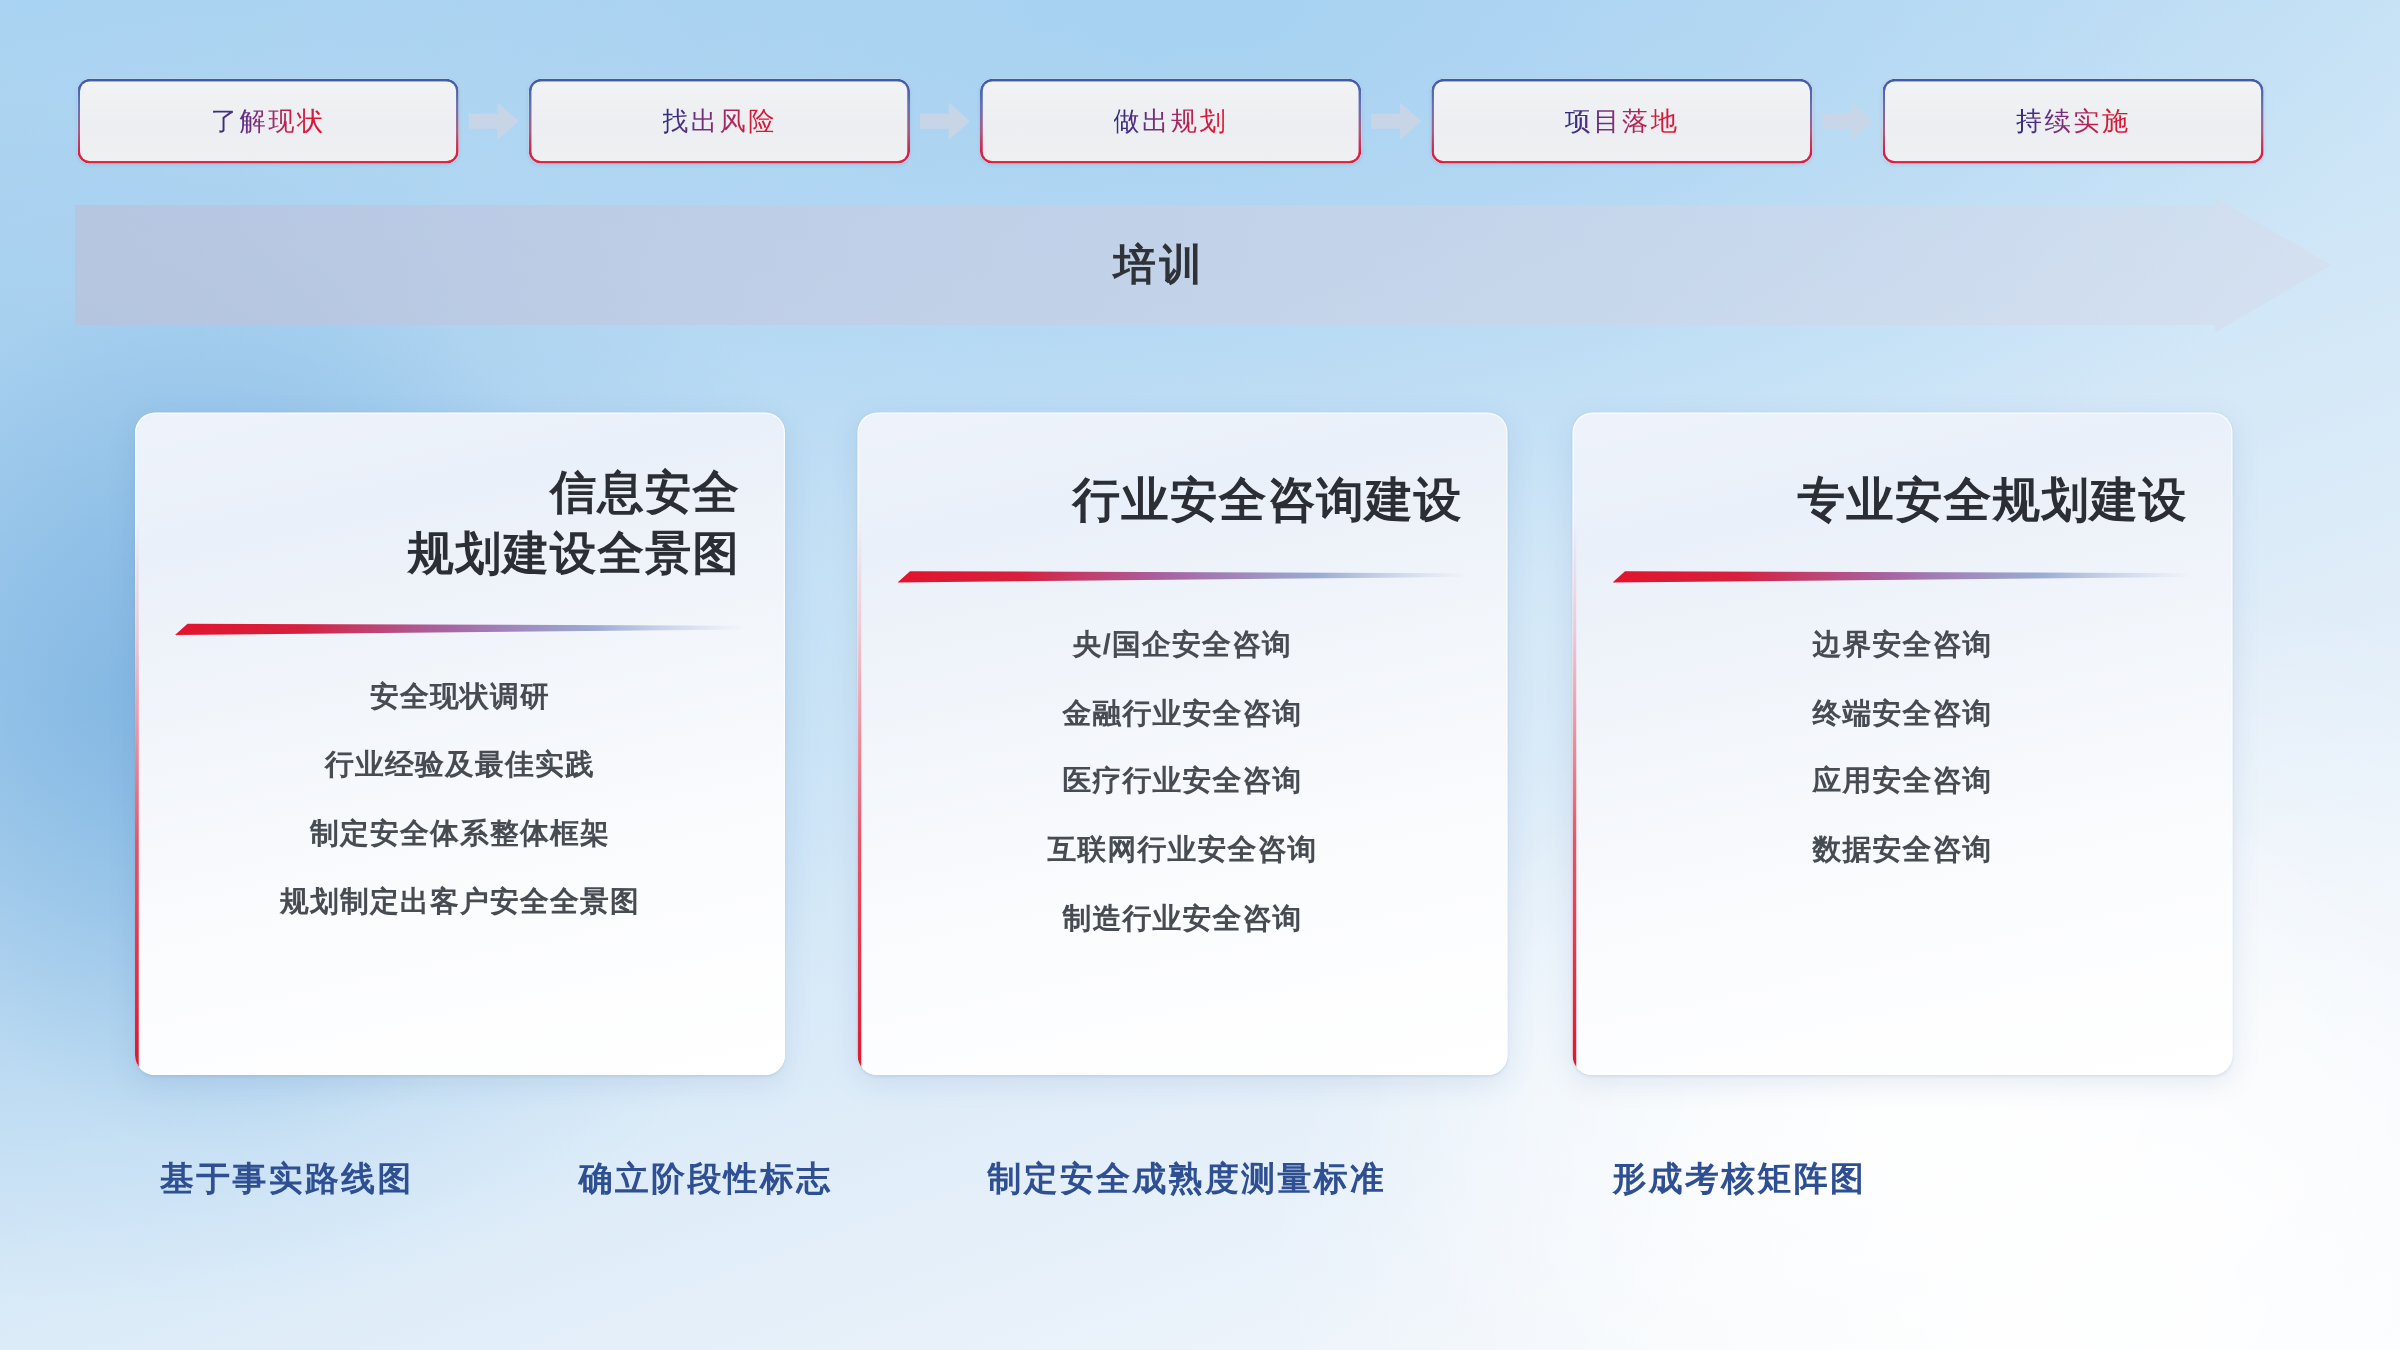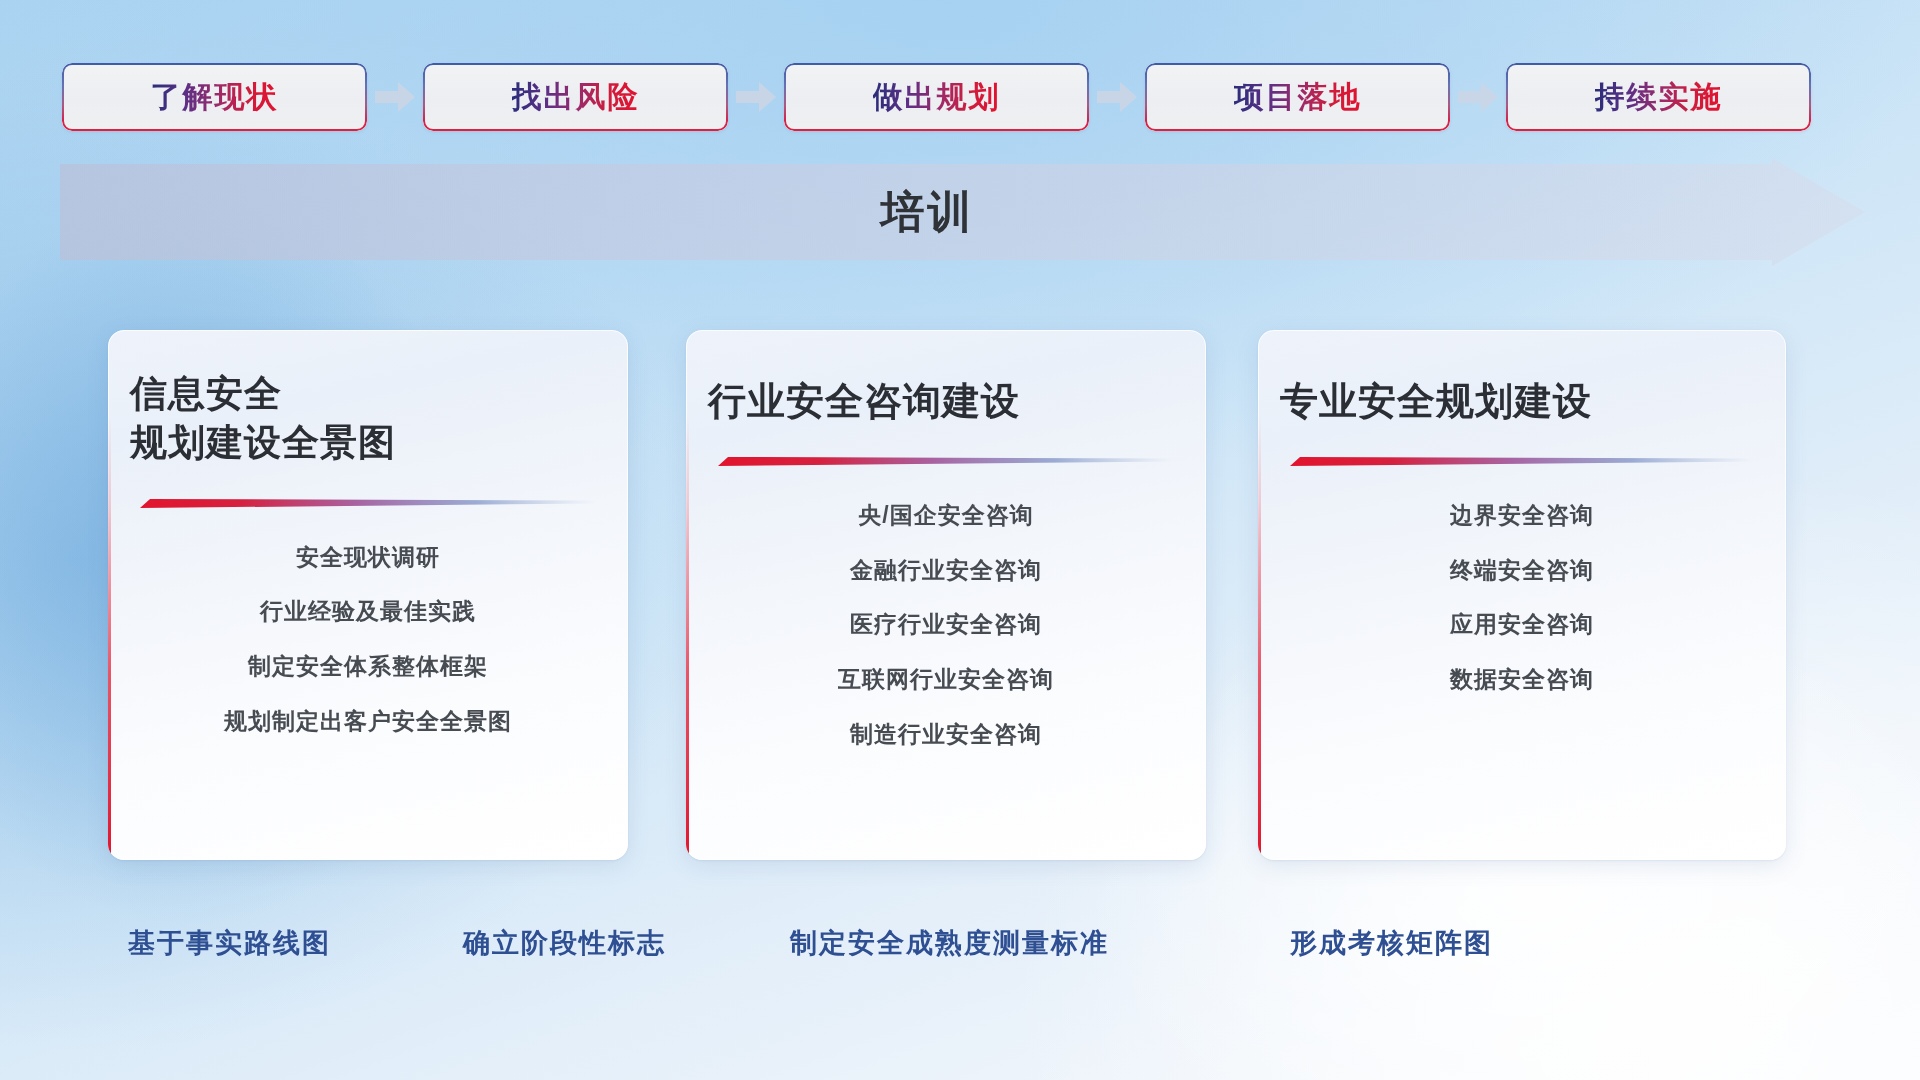--- a/index.html
+++ b/index.html
@@ -59,22 +59,22 @@
     padding:2px;
     background:linear-gradient(180deg,#3f5aa6 0%, #6471b4 32%, #a95a83 62%, #d6204a 85%, #e21f3d 100%);
     -webkit-mask:linear-gradient(#000 0 0) content-box, linear-gradient(#000 0 0);
     -webkit-mask-composite:xor;
             mask:linear-gradient(#000 0 0) content-box, linear-gradient(#000 0 0);
             mask-composite:exclude;
     pointer-events:none;
   }
   .pill-label{
     position:relative;
-    font-size:30px;
-    font-weight:700;
+    font-size:21px;
+    font-weight:400;
     letter-spacing:2px;
     background:linear-gradient(90deg,#2b2d7a 0%, #5b2f86 26%, #9c2a6a 52%, #d01c3c 76%, #e3112f 100%);
     -webkit-background-clip:text;
             background-clip:text;
     color:transparent;
     -webkit-text-fill-color:transparent;
     white-space:nowrap;
   }
 
   .step-arrow{
@@ -92,21 +92,21 @@
     left:60px; top:158px;
     width:1805px; height:108px;
     z-index:4;
   }
   .banner svg{ position:absolute; inset:0; width:100%; height:100%; display:block; }
   .banner-label{
     position:absolute;
     left:0; right:0; top:0; bottom:0;
     display:flex; align-items:center; justify-content:center;
     padding-right:70px;
-    font-size:44px;
+    font-size:34px;
     font-weight:600;
     color:#2f3338;
     letter-spacing:3px;
   }
 
   
   .cards{
     position:absolute;
     left:0; top:330px;
     width:1920px; height:545px;
@@ -141,22 +141,22 @@
     position:absolute;
     left:0; top:86px;
     width:3px; height:444px;
     background:linear-gradient(180deg, rgba(226,20,45,0) 0%, rgba(226,20,45,0.18) 20%, rgba(226,20,45,0.72) 58%, #e2142d 100%);
     border-radius:0 2px 2px 0;
     z-index:3;
   }
 
   .card-title{
     position:relative;
-    padding:46px 22px 0;
-    text-align:left;
+    padding:46px 36px 0;
+    text-align:right;
     font-size:38px;
     font-weight:700;
     color:#2b2f35;
     line-height:1.32;
     letter-spacing:1px;
     z-index:2;
   }
   .card-title.two-line{ padding-top:40px; font-size:37px; }
 
   .divider-wrap{

